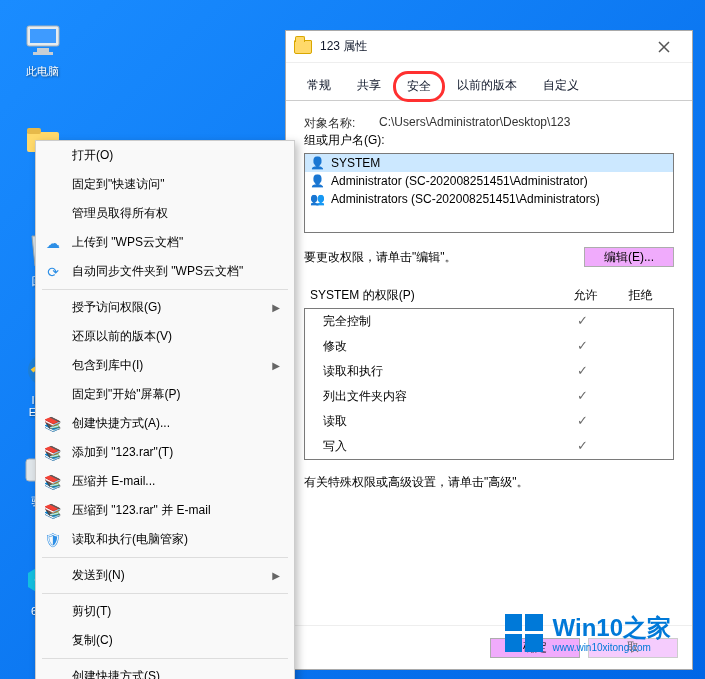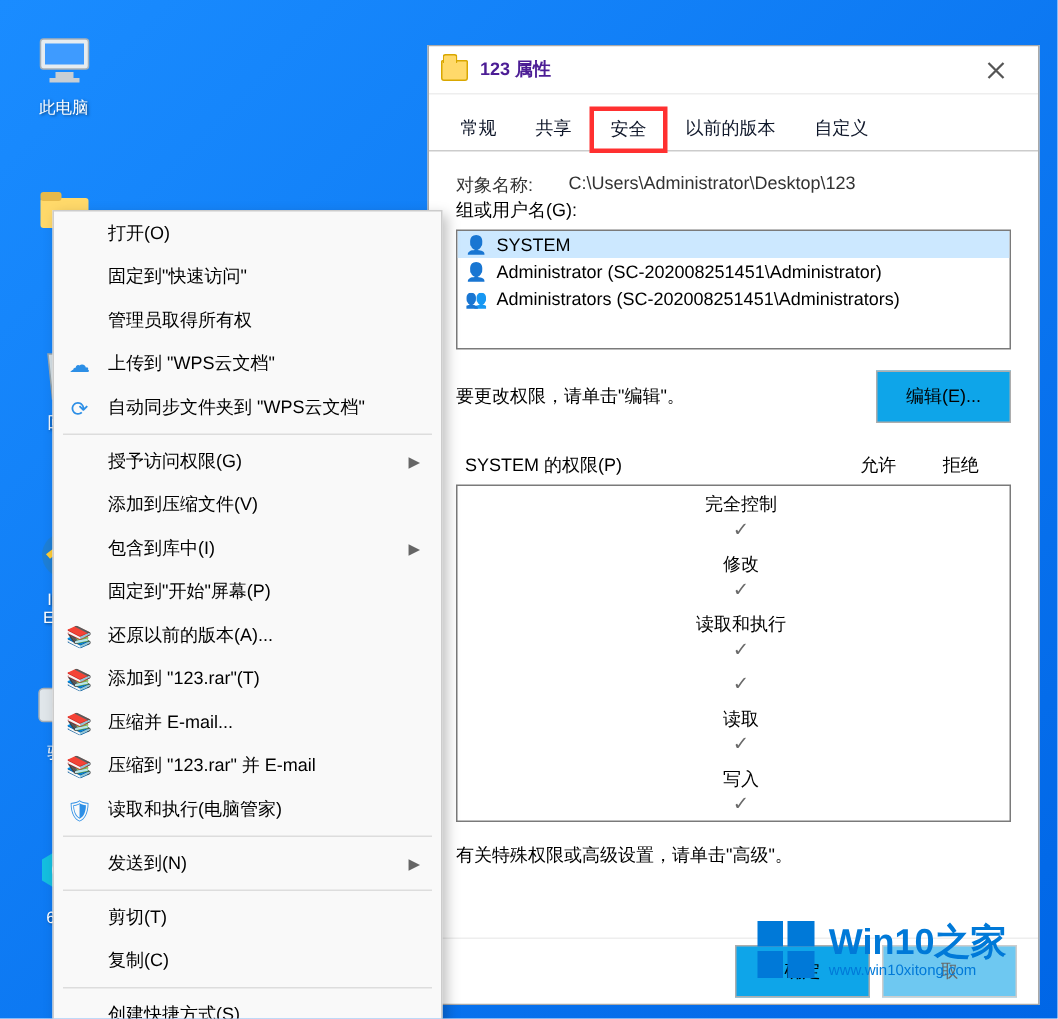--- a/index.html
+++ b/index.html
@@ -89,21 +89,21 @@
       margin-right: 8px;
     }
     .titlebar .folder-glyph::before {
       content: "";
       position: absolute; top: -5px; left: 0;
       width: 8px; height: 5px;
       background: #ffd96a;
       border: 1px solid #d9a700; border-bottom: none;
       border-radius: 2px 2px 0 0;
     }
-    .titlebar .title { flex: 1; color: #4c1d95; font-weight: bold; }
+    .titlebar .title { flex: 1; color: #0f172a; }
     .close-x {
       width: 40px; height: 26px;
       display: flex; align-items: center; justify-content: center;
       color: #555; font-size: 14px;
     }
     .tabs {
       display: flex;
       padding: 8px 8px 0;
       gap: 0;
       border-bottom: 1px solid #ccc;
@@ -116,20 +116,21 @@
     .tab.active {
       border: 1px solid #ccc;
       border-bottom-color: #fff;
       background: #fff;
       position: relative;
       top: 1px;
     }
     .tab.hl {
       outline: 3px solid #ff3030;
       outline-offset: -2px;
+      border-radius: 14px;
     }
     .dialog-body { padding: 14px 18px; }
     .field-row { display: flex; font-size: 12px; }
     .field-row .lbl { width: 75px; color: #333; }
     .field-row .val { flex: 1; color: #333; }
 
     .group-box {
       border: 1px solid #7a7a7a;
       background: #fff;
     }
@@ -142,42 +143,41 @@
     .user-list .u.sel { background: #cce8ff; }
     .user-list .uicon {
       width: 14px; height: 14px;
       display: flex; align-items: center; justify-content: center;
     }
     .permission-note {
       display: flex; align-items: center; margin: 14px 0;
     }
     .permission-note .txt { flex: 1; }
     .btn {
-      height: 35px; min-width: 90px;
-      background: #0ea5e9;
+      height: 20px; min-width: 90px;
+      background: #f0abfc;
       border: 1px solid #adadad;
       font-size: 12px;
       padding: 0 10px;
       font-family: inherit;
     }
 
     .perm-section .head {
       display: flex; padding: 6px 6px 4px;
       font-size: 12px;
     }
     .perm-section .head .pname { flex: 1; }
     .perm-section .head .col { width: 55px; text-align: center; }
     .perm-box {
       border: 1px solid #7a7a7a;
       background: #fff;
     }
     .perm-row {
-      display: flex; align-items: center;
+      display: flex; align-items: flex-start;
       padding: 4px 8px 4px 18px;
-      flex-direction: column;
     }
     .perm-row .pname { flex: 1; }
     .perm-row .col { width: 55px; text-align: center; color: #6a6a6a; }
 
     .advanced-row {
       display: flex; align-items: center; margin-top: 14px;
     }
     .advanced-row .txt { flex: 1; }
 
     .dialog-footer {
@@ -294,32 +294,32 @@
   <div class="item">
     <span class="ico-s" style="color:#2d8fe6">⟳</span>
     <span>自动同步文件夹到 "WPS云文档"</span>
   </div>
   <div class="sep"></div>
   <div class="item">
       <span>授予访问权限(G)</span>
       <span class="arrow">▶</span>
     </div>
   <div class="item">
-      <span>添加到压缩文件(V)</span>
+      <span>还原以前的版本(V)</span>
     </div>
   <div class="item">
       <span>包含到库中(I)</span>
       <span class="arrow">▶</span>
     </div>
   <div class="item">
       <span>固定到"开始"屏幕(P)</span>
     </div>
   <div class="item">
       <span class="ico-s">📚</span>
-      <span>还原以前的版本(A)...</span>
+      <span>创建快捷方式(A)...</span>
     </div>
   <div class="item">
       <span class="ico-s">📚</span>
       <span>添加到 "123.rar"(T)</span>
     </div>
   <div class="item">
       <span class="ico-s">📚</span>
       <span>压缩并 E-mail...</span>
     </div>
   <div class="item">
@@ -410,20 +410,21 @@
           <div class="pname">修改</div>
           <div class="col check">✓</div>
           <div class="col"></div>
         </div>
         <div class="perm-row">
           <div class="pname">读取和执行</div>
           <div class="col check">✓</div>
           <div class="col"></div>
         </div>
         <div class="perm-row">
+          <div class="pname">列出文件夹内容</div>
           <div class="col check">✓</div>
           <div class="col"></div>
         </div>
         <div class="perm-row">
           <div class="pname">读取</div>
           <div class="col check">✓</div>
           <div class="col"></div>
         </div>
         <div class="perm-row">
           <div class="pname">写入</div>

